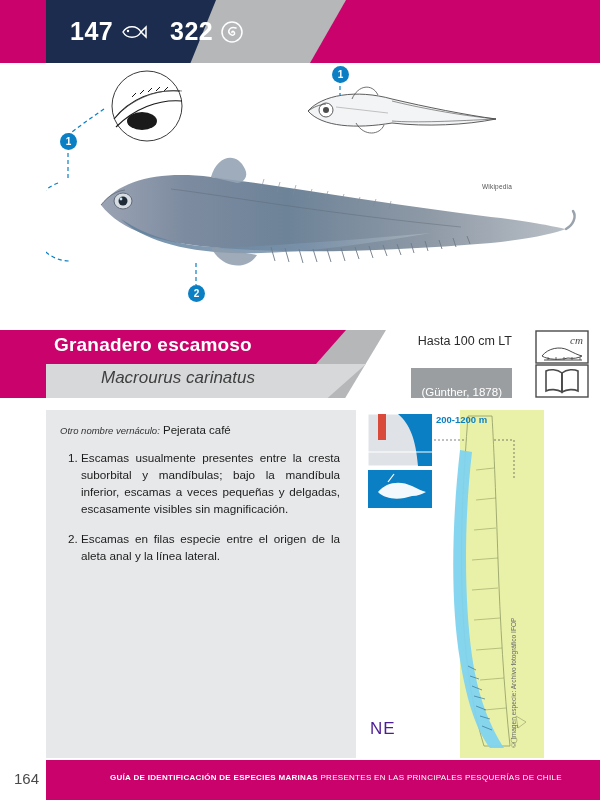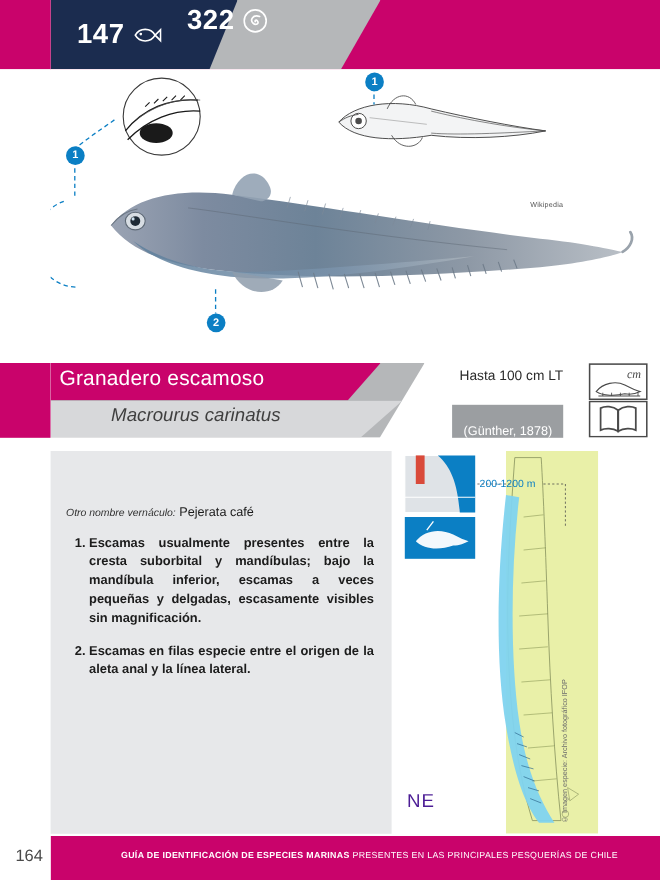--- a/index.html
+++ b/index.html
@@ -72,21 +72,21 @@
     align-items: center;
     gap: 8px;
     color: #ffffff;
   }
   .code-num {
     font-size: 25px;
     font-weight: bold;
     letter-spacing: 0.5px;
   }
   .code-1 { left: 70px; top: 17px; }
-  .code-2 { left: 170px; top: 4px; }
+  .code-2 { left: 170px; top: 17px; }
   .icon-circle-fish svg, .icon-circle-shell svg { display: block; }
 
   
   .illus-area {
     position: absolute;
     left: 46px; top: 63px;
     width: 554px; height: 267px;
     background: #ffffff;
   }
   .wiki-caption {
@@ -137,21 +137,21 @@
     left: 0; top: 34px;
     width: 320px; height: 34px;
     background: #d7d8da;
     clip-path: polygon(0 0, 100% 0, 88% 100%, 0 100%);
   }
   .sp-common {
     position: absolute;
     left: 8px; top: 4px;
     color: #ffffff;
     font-size: 19px;
-    font-weight: normal;
+    font-weight: bold;
     letter-spacing: .2px;
   }
   .sp-sci {
     position: absolute;
     left: 8px; top: 38px;
     color: #3f3f3f;
     font-size: 17px;
     font-style: italic;
     margin-left: 47px;
   }
@@ -194,51 +194,49 @@
     width: 310px;
     height: 348px;
     background: #e7e8ea;
     padding: 14px 16px 0 14px;
     box-sizing: border-box;
   }
   .vern {
     font-size: 11.5px;
     color: #1c1c1c;
     margin-bottom: 14px;
-    margin-top: 36px;
   }
   .vern .lbl {
     font-style: italic;
     font-size: 9.5px;
     color: #333;
   }
   ol.feats {
     margin: 0;
     padding-left: 21px;
     font-size: 11.7px;
     color: #1c1c1c;
     line-height: 1.45;
     text-align: justify;
-    font-weight: bold;
   }
   ol.feats li { margin-bottom: 13px; }
 
   .map-panel {
     position: absolute;
     left: 318px; top: 12px;
     width: 180px;
     height: 348px;
     background: #ffffff;
     overflow: hidden;
   }
   .depth-label {
     position: absolute;
-    left: 72px; top: 25px;
+    left: 72px; top: 4px;
     font-size: 9.5px;
-    font-weight: normal;
+    font-weight: bold;
     color: #0b7fc4;
   }
   .ne-label {
     position: absolute;
     left: 6px; bottom: 19px;
     font-size: 17px;
     color: #4c1d95;
     letter-spacing: 1px;
   }
   .credit {

